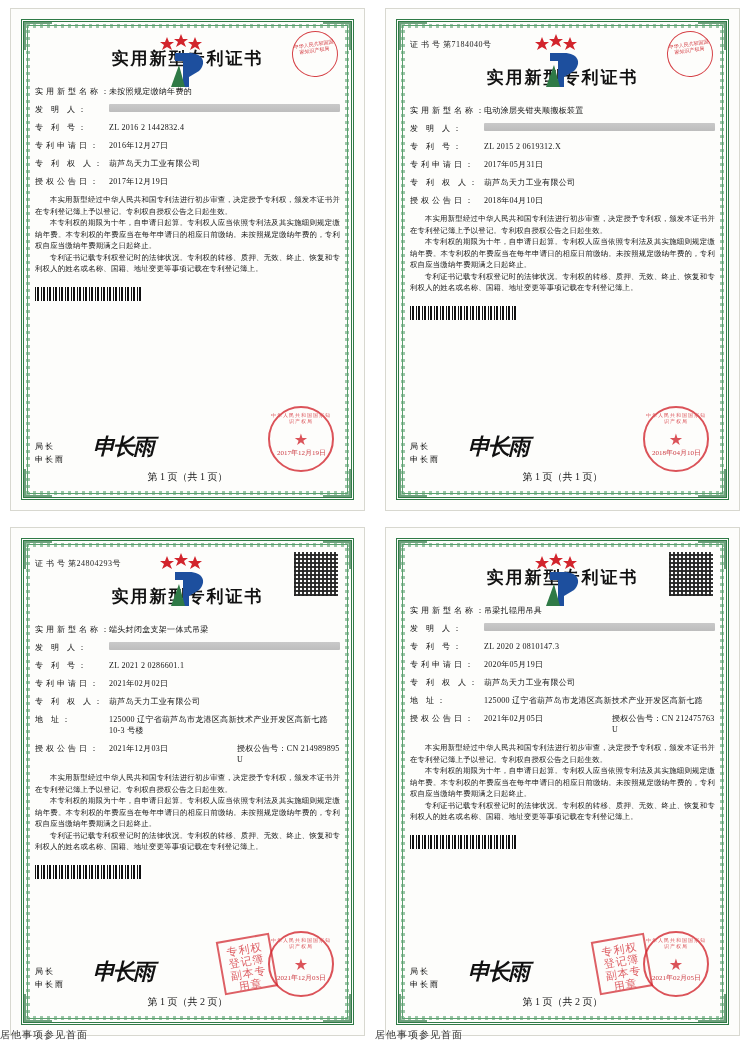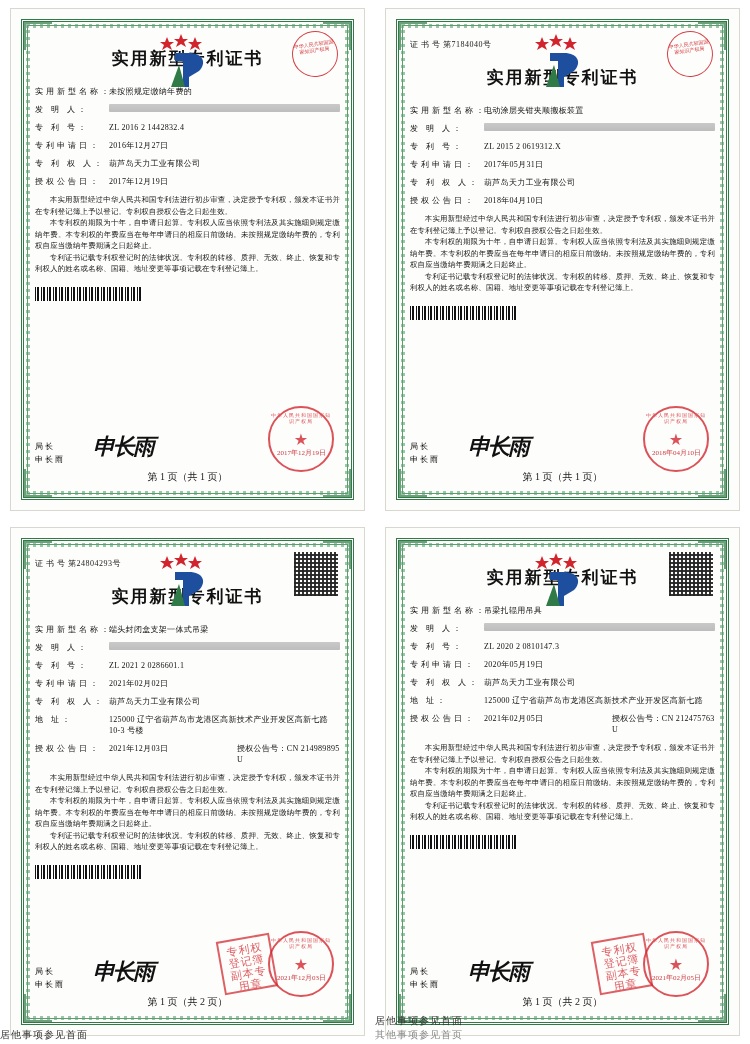--- a/index.html
+++ b/index.html
@@ -588,17 +588,16 @@
             <div class="star">★</div>
           </div>
           <div class="date-stamp">2021年02月05日</div>
         </div>
 
         <div class="page-no">第 1 页（共 2 页）</div>
       </div>
     </div>
     <div class="below-note">
       <div>居他事项参见首面</div>
-      <div class="line2">其他事项参见首页</div>
     </div>
   </div>
 
 </div>
 
 </body></html>

